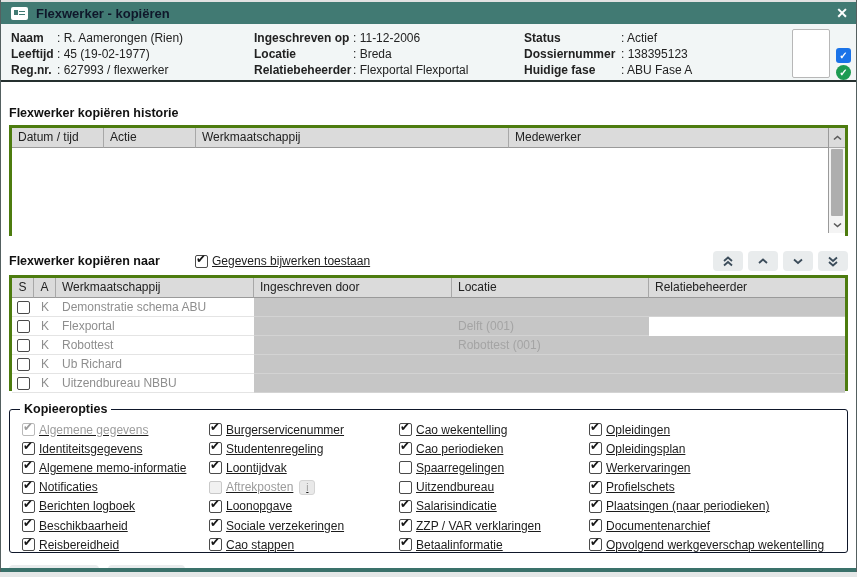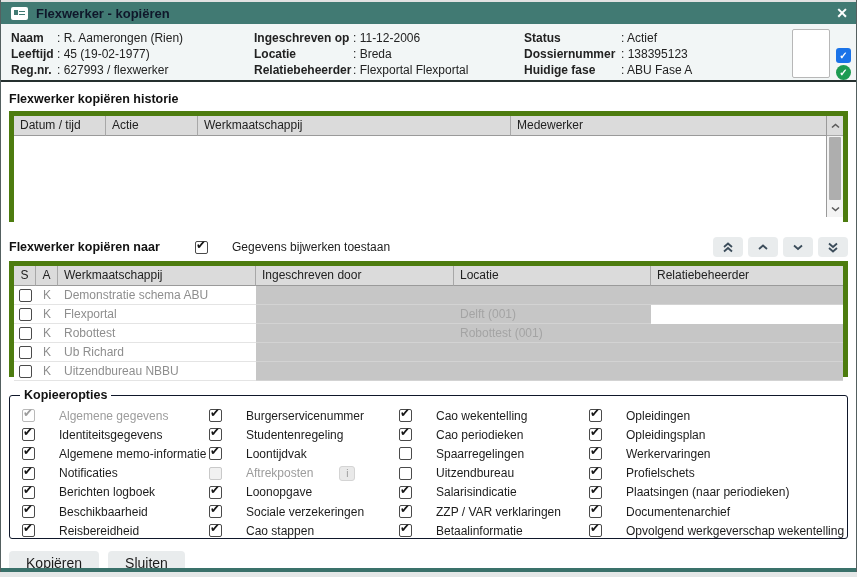--- a/index.html
+++ b/index.html
@@ -20,23 +20,23 @@
   .hrow { height: 16px; line-height: 16px; white-space: nowrap; }
   .hlabel { display: inline-block; font-weight: bold; }
   .hcol1 .hlabel { width: 46px; } .hcol2 .hlabel { width: 99px; } .hcol3 .hlabel { width: 97px; }
   .photo-box { position: absolute; right: 26px; top: 5px; width: 38px; height: 49px; background: #fff; border: 1px solid #b7b7b7; border-radius: 2px; }
   .status-icons { position: absolute; right: 5px; top: 24px; display: flex; flex-direction: column; gap: 2px; }
   .chk-blue { width: 15px; height: 15px; background: #1a73e8; border-radius: 3px; color: #fff; font-size: 10px; font-weight: bold; text-align: center; line-height: 15px; }
   .chk-green { width: 15px; height: 15px; background: #1d9b52; border-radius: 50%; color: #fff; font-size: 10px; font-weight: bold; text-align: center; line-height: 15px; }
   
   .body { flex: 1; background: #fff; padding: 0 8px; overflow: hidden; }
   .section-title { font-size: 12.5px; font-weight: bold; color: #111; }
-  .t-hist-title { margin-top: 10px; }
-  
-  .grid { border: 5px solid #4d7c0f; font-size: 12px; position: relative; }
+  .t-hist-title { margin-top: 24px; }
+  
+  .grid { border: 3px solid #4d7c0f; font-size: 12px; position: relative; }
   .g-head { display: flex; background: #dbdbdb; height: 20px; line-height: 19px; color: #222; }
   .g-head .cell { border-right: 1px solid #a8a8a8; border-bottom: 1px solid #9a9a9a; padding-left: 6px; overflow: hidden; white-space: nowrap; }
   .g-head .cell:last-child { border-right: none; }
   
   .hist { margin-top: 5px; height: 111px; }
   .h-datum { width: 92px; } .h-actie { width: 92px; } .h-werk { width: 313px; } .h-mede { flex: 1; }
   .hist-body { height: 90px; background: #fff; }
   .vscroll { position: absolute; top: 0; right: 0; bottom: 0; width: 17px; border-left: 1px solid #9a9a9a; background: #f4f4f4; }
   .vs-up { height: 20px; background: #dbdbdb; border-bottom: 1px solid #a8a8a8; display: flex; align-items: center; justify-content: center; }
   .vs-down { position: absolute; bottom: 0; width: 100%; height: 16px; display: flex; align-items: center; justify-content: center; }
@@ -51,21 +51,21 @@
   .c-s { width: 22px; text-align: center; padding-left: 0 !important; }
   .c-a { width: 22px; text-align: center; padding-left: 0 !important; }
   .c-werk { width: 198px; } .c-ing { width: 198px; } .c-loc { width: 197px; } .c-rel { flex: 1; }
   .g-row { display: flex; height: 19px; line-height: 18px; }
   .g-row .cell { padding-left: 6px; overflow: hidden; white-space: nowrap; }
   .g-row .lite { background: #fff; border-bottom: 1px solid #e4e4e4; color: #8e8e8e; }
   .g-row .dark { background: #c6c6c6; border-bottom: 1px solid #d3d3d3; color: #a4a4a4; }
   .g-row .c-s, .g-row .c-a { display: flex; align-items: center; justify-content: center; }
   
   .cb { width: 13px; height: 13px; background: #fff; border: 1px solid #4a4a4a; border-radius: 2px; display: inline-block; position: relative; flex: none; }
-  .opt { display: flex; align-items: center; gap: 24px; font-size: 12px; color: #1c1c1c; cursor: pointer; }
+  .opt { display: flex; align-items: center; gap: 4px; font-size: 12px; color: #1c1c1c; cursor: pointer; text-decoration: underline; }
   .opt.checked .cb::after { content: "✔"; position: absolute; left: 0; top: -4px; font-size: 12px; color: #141414; }
   .opt.disabled .cb { border-color: #b9b9b9; }
   .opt.disabled .cb::after { color: #9c9c9c; }
   .opt.disabled:not(.checked) .cb { background: #f1f1f1; border-color: #c9c9c9; }
   .opt.disabled .lbl { color: #9c9c9c; }
   
   .opts-box { margin-top: 11px; border: 1px solid #0f172a; border-radius: 3px; height: 151px; padding: 4px 0 0 12px; }
   .opts-box legend { font-size: 12.5px; font-weight: bold; padding: 0 4px; margin-left: -2px; color: #111; }
   .opt-cols { display: flex; }
   .opt-col { display: flex; flex-direction: column; }

